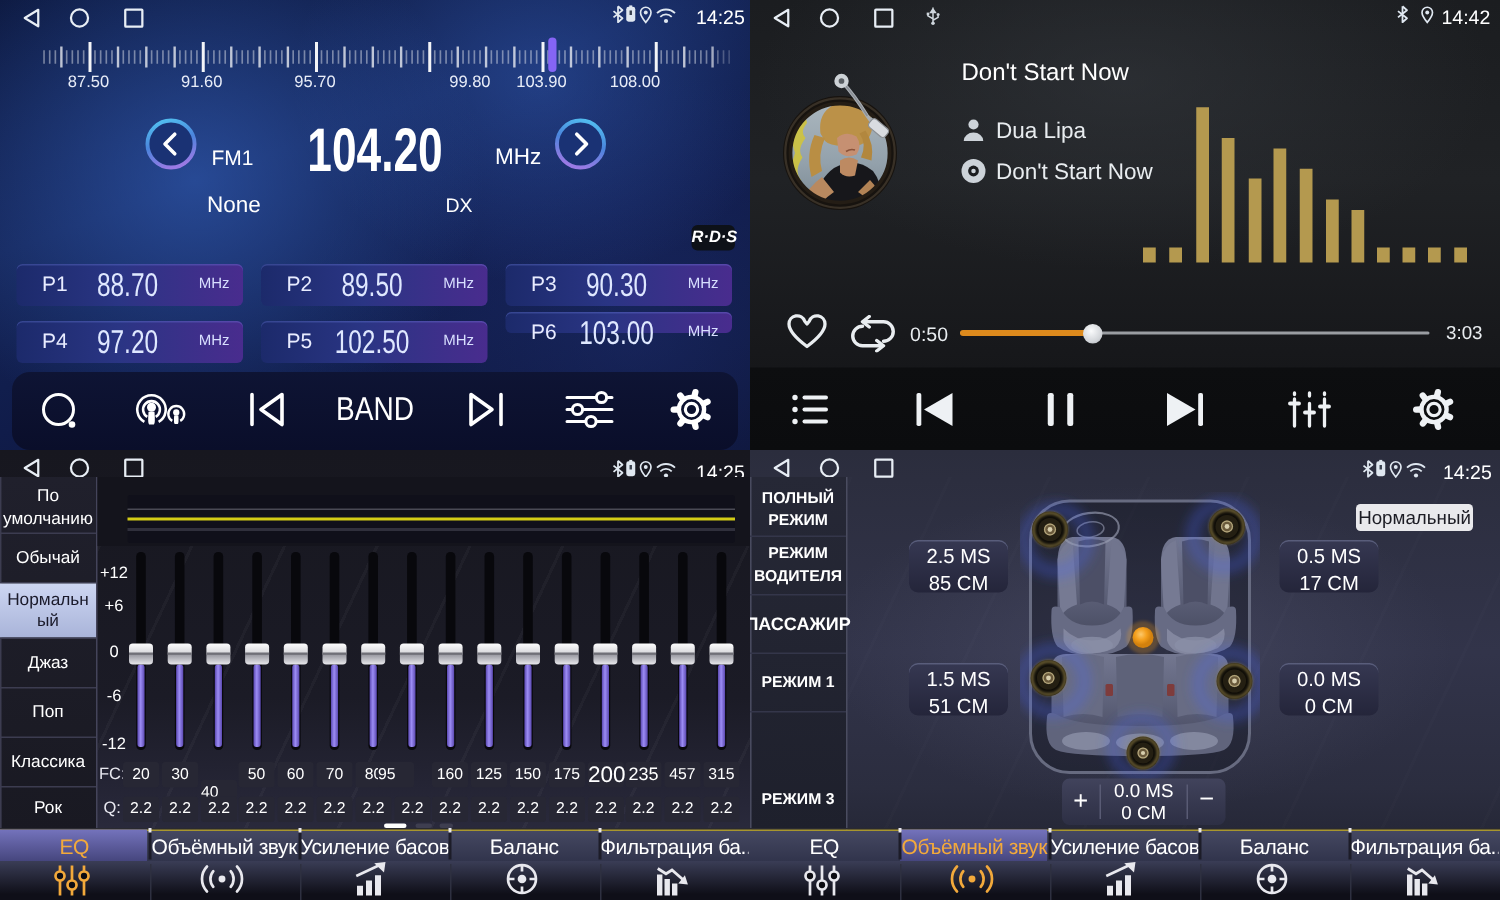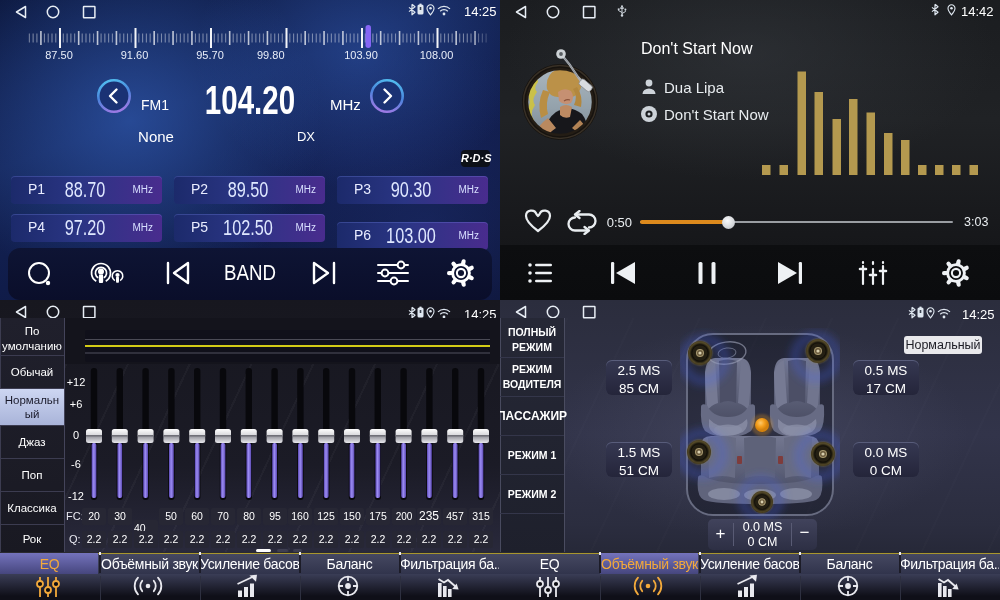--- a/index.html
+++ b/index.html
@@ -166,23 +166,23 @@
         <rect x="474.25" y="31.0" width="1.6" height="14" fill="rgba(255,255,255,.72)"></rect>
         <rect x="478.02" y="33.5" width="1.1" height="9" fill="rgba(255,255,255,.42)"></rect>
         <rect x="481.80" y="33.5" width="1.1" height="9" fill="rgba(255,255,255,.42)"></rect>
         <rect x="485.57" y="33.5" width="1.1" height="9" fill="rgba(255,255,255,.42)"></rect>
       </g>
 <rect x="365.5" y="25" width="5.5" height="23" rx="2.7" fill="#8565f5"></rect>
 </svg>
 <div class="ab" style="left:29px;top:49px;width:60px;text-align:center;color:#e8edf8;font-size:11px">87.50</div>
 <div class="ab" style="left:104.5px;top:49px;width:60px;text-align:center;color:#e8edf8;font-size:11px">91.60</div>
 <div class="ab" style="left:180px;top:49px;width:60px;text-align:center;color:#e8edf8;font-size:11px">95.70</div>
-<div class="ab" style="left:257px;top:49px;width:60px;text-align:left;color:#e8edf8;font-size:11px">99.80</div>
+<div class="ab" style="left:267px;top:49px;width:60px;text-align:right;color:#e8edf8;font-size:11px">99.80</div>
 <div class="ab" style="left:331px;top:49px;width:60px;text-align:center;color:#e8edf8;font-size:11px">103.90</div>
-<div class="ab" style="left:406.5px;top:49px;width:60px;text-align:center;color:#e8edf8;font-size:11px">108.00</div>
+<div class="ab" style="left:406.5px;top:49px;width:60px;text-align:left;color:#e8edf8;font-size:11px">108.00</div>
 <svg class="ab" style="left:94.5px;top:76.5px" width="38" height="38" viewBox="0 0 38 38">
 <defs>
         <linearGradient id="rg0" x1="0.2" y1="0" x2="0.5" y2="1">
           <stop offset="0" stop-color="#52c0f0"></stop>
           <stop offset=".5" stop-color="#4a84dc"></stop>
           <stop offset="1" stop-color="#9a7ae4"></stop>
         </linearGradient>
       </defs>
 <g transform="">
         <circle cx="19" cy="19" r="15.7" fill="#1a3274" stroke="url(#rg0)" stroke-width="2.6"></circle>
@@ -236,21 +236,21 @@
 <span style="position:absolute;left:28px;top:3px;width:92px;text-align:center;color:#dfe8ff;font-size:22px;line-height:22px;transform:scaleX(.74);transform-origin:50% 50%">97.20</span>
 <span style="position:absolute;right:9px;top:8px;color:#d8dfff;font-size:10px">MHz</span>
 </div>
 <div class="ab" style="left:174px;top:214px;width:151px;height:28px;border-radius:4px;
 background:linear-gradient(90deg,#1c2a6b 0%,#2a3584 45%,#492c8e 100%);
 box-shadow:inset 0 1px 0 rgba(130,150,255,.25)">
 <span style="position:absolute;left:17px;top:5px;color:#e8ecff;font-size:14px">P5</span>
 <span style="position:absolute;left:28px;top:3px;width:92px;text-align:center;color:#dfe8ff;font-size:22px;line-height:22px;transform:scaleX(.74);transform-origin:50% 50%">102.50</span>
 <span style="position:absolute;right:9px;top:8px;color:#d8dfff;font-size:10px">MHz</span>
 </div>
-<div class="ab" style="left:337px;top:222px;width:151px;height:28px;border-radius:4px;
+<div class="ab" style="left:337px;top:208px;width:151px;height:14px;border-radius:4px;
 background:linear-gradient(90deg,#1c2a6b 0%,#2a3584 45%,#492c8e 100%);
 box-shadow:inset 0 1px 0 rgba(130,150,255,.25)">
 <span style="position:absolute;left:17px;top:5px;color:#e8ecff;font-size:14px">P6</span>
 <span style="position:absolute;left:28px;top:3px;width:92px;text-align:center;color:#dfe8ff;font-size:22px;line-height:22px;transform:scaleX(.74);transform-origin:50% 50%">103.00</span>
 <span style="position:absolute;right:9px;top:8px;color:#d8dfff;font-size:10px">MHz</span>
 </div>
 <div class="ab" style="left:8px;top:248px;width:484px;height:52px;border-radius:12px;background:linear-gradient(180deg,#0e1434,#0a0e2a)"></div>
 <svg class="ab" style="left:8px;top:248px" width="484" height="52" viewBox="0 0 484 52">
 <g stroke="#fff" fill="none" stroke-width="2">
 <circle cx="31" cy="25" r="10"></circle>
@@ -556,26 +556,26 @@
     </svg>
 <div class="ab" style="left:66px;top:210px;color:#e8e8f0;font-size:11px">FC:</div>
 <div class="ab" style="left:69px;top:233px;color:#e8e8f0;font-size:11px">Q:</div>
 <div class="ab" style="left:82px;top:208px;width:24px;height:17px;background:#272734;border-radius:2px;color:#fff;font-size:10.5px;text-align:center;line-height:17px">20</div>
 <div class="ab" style="left:108px;top:208px;width:24px;height:17px;background:#272734;border-radius:2px;color:#fff;font-size:10.5px;text-align:center;line-height:17px">30</div>
 <div class="ab" style="left:134px;top:220px;width:24px;height:17px;background:#272734;border-radius:2px;color:#fff;font-size:10.5px;line-height:17px">40</div>
 <div class="ab" style="left:159px;top:208px;width:24px;height:17px;background:#272734;border-radius:2px;color:#fff;font-size:10.5px;text-align:center;line-height:17px">50</div>
 <div class="ab" style="left:185px;top:208px;width:24px;height:17px;background:#272734;border-radius:2px;color:#fff;font-size:10.5px;text-align:center;line-height:17px">60</div>
 <div class="ab" style="left:211px;top:208px;width:24px;height:17px;background:#272734;border-radius:2px;color:#fff;font-size:10.5px;text-align:center;line-height:17px">70</div>
 <div class="ab" style="left:237px;top:208px;width:24px;height:17px;background:#272734;border-radius:2px;color:#fff;font-size:10.5px;text-align:center;line-height:17px">80</div>
-<div class="ab" style="left:263px;top:208px;width:24px;height:17px;background:#272734;border-radius:2px;color:#fff;font-size:10.5px;text-align:center;line-height:17px">95</div>
+<div class="ab" style="left:252px;top:208px;width:24px;height:17px;background:#272734;border-radius:2px;color:#fff;font-size:10.5px;text-align:left;line-height:17px">95</div>
 <div class="ab" style="left:288px;top:208px;width:24px;height:17px;background:#272734;border-radius:2px;color:#fff;font-size:10.5px;text-align:center;line-height:17px">160</div>
 <div class="ab" style="left:314px;top:208px;width:24px;height:17px;background:#272734;border-radius:2px;color:#fff;font-size:10.5px;text-align:center;line-height:17px">125</div>
 <div class="ab" style="left:340px;top:208px;width:24px;height:17px;background:#272734;border-radius:2px;color:#fff;font-size:10.5px;text-align:center;line-height:17px">150</div>
 <div class="ab" style="left:366px;top:208px;width:24px;height:17px;background:#272734;border-radius:2px;color:#fff;font-size:10.5px;text-align:center;line-height:17px">175</div>
-<div class="ab" style="left:392px;top:208px;width:24px;height:17px;background:#272734;border-radius:2px;color:#fff;font-size:10px;text-align:center;line-height:17px">200</div>
+<div class="ab" style="left:392px;top:208px;width:24px;height:17px;background:#272734;border-radius:2px;color:#fff;font-size:15px;text-align:center;line-height:17px">200</div>
 <div class="ab" style="left:417px;top:208px;width:24px;height:17px;background:#272734;border-radius:2px;color:#fff;font-size:12px;text-align:center;line-height:17px">235</div>
 <div class="ab" style="left:443px;top:208px;width:24px;height:17px;background:#272734;border-radius:2px;color:#fff;font-size:10.5px;text-align:center;line-height:17px">457</div>
 <div class="ab" style="left:469px;top:208px;width:24px;height:17px;background:#272734;border-radius:2px;color:#fff;font-size:10.5px;text-align:center;line-height:17px">315</div>
 <div class="ab" style="left:82px;top:231px;width:24px;height:17px;background:#272734;border-radius:2px;color:#fff;font-size:10.5px;text-align:center;line-height:17px">2.2</div>
 <div class="ab" style="left:108px;top:231px;width:24px;height:17px;background:#272734;border-radius:2px;color:#fff;font-size:10.5px;text-align:center;line-height:17px">2.2</div>
 <div class="ab" style="left:134px;top:231px;width:24px;height:17px;background:#272734;border-radius:2px;color:#fff;font-size:10.5px;text-align:center;line-height:17px">2.2</div>
 <div class="ab" style="left:159px;top:231px;width:24px;height:17px;background:#272734;border-radius:2px;color:#fff;font-size:10.5px;text-align:center;line-height:17px">2.2</div>
 <div class="ab" style="left:185px;top:231px;width:24px;height:17px;background:#272734;border-radius:2px;color:#fff;font-size:10.5px;text-align:center;line-height:17px">2.2</div>
 <div class="ab" style="left:211px;top:231px;width:24px;height:17px;background:#272734;border-radius:2px;color:#fff;font-size:10.5px;text-align:center;line-height:17px">2.2</div>
 <div class="ab" style="left:237px;top:231px;width:24px;height:17px;background:#272734;border-radius:2px;color:#fff;font-size:10.5px;text-align:center;line-height:17px">2.2</div>
@@ -670,21 +670,21 @@
 <path d="M1 3.8 a8.5 8.5 0 0 1 12 0" fill="none" stroke="#dfe7f0" stroke-width="1.2"></path>
 <path d="M3.2 6.2 a5.4 5.4 0 0 1 7.6 0" fill="none" stroke="#dfe7f0" stroke-width="1.2"></path>
 <circle cx="7" cy="9" r="1.4" fill="#dfe7f0"></circle>
 </svg>
 <div class="ab" style="left:462px;top:7px;color:#fff;font-size:13px">14:25</div>
 <div class="ab" style="left:0;top:18px;width:65px;height:236px;background:linear-gradient(180deg,#262836,#1e202c);border-right:1px solid #4a4c60;border-left:1px solid #484a5e"></div>
 <div class="ab" style="left:0;top:22px;width:64px;height:36px;color:#fff;font-size:10.5px;font-weight:bold;display:flex;align-items:center;justify-content:center;text-align:center;line-height:1.4;border-bottom:1px solid #34364a;padding:0 3px">ПОЛНЫЙ РЕЖИМ</div>
 <div class="ab" style="left:0;top:58px;width:64px;height:39px;color:#fff;font-size:10.5px;font-weight:bold;display:flex;align-items:center;justify-content:center;text-align:center;line-height:1.4;border-bottom:1px solid #34364a;padding:0 3px">РЕЖИМ ВОДИТЕЛЯ</div>
 <div class="ab" style="left:0;top:97px;width:64px;height:39px;color:#fff;font-size:12px;font-weight:bold;display:flex;align-items:center;justify-content:center;text-align:left;line-height:1.4;border-bottom:1px solid #34364a;padding:0 3px">ПАССАЖИР</div>
 <div class="ab" style="left:0;top:136px;width:64px;height:39px;color:#fff;font-size:10.5px;font-weight:bold;display:flex;align-items:center;justify-content:center;text-align:center;line-height:1.4;border-bottom:1px solid #34364a;padding:0 3px">РЕЖИМ 1</div>
-<div class="ab" style="left:0;top:175px;width:64px;height:39px;color:#fff;font-size:10.5px;font-weight:bold;display:flex;align-items:center;justify-content:center;text-align:center;line-height:1.4;border-bottom:1px solid #34364a;padding:0 3px">РЕЖИМ 2</div>
+<div class="ab" style="left:0;top:214px;width:64px;height:39px;color:#fff;font-size:10.5px;font-weight:bold;display:flex;align-items:center;justify-content:center;text-align:center;line-height:1.4;border-bottom:1px solid #34364a;padding:0 3px">РЕЖИМ 3</div>
 <div class="ab" style="left:404px;top:36px;width:78px;height:18px;background:#e9e9ec;border-radius:3px;color:#1c1c24;font-size:12.5px;text-align:center;line-height:18px">Нормальный</div>
 <svg class="ab" style="left:180px;top:28px" width="160" height="200" viewBox="0 0 160 200">
 <defs>
 <linearGradient id="seat" x1="0" y1="0" x2="0" y2="1">
           <stop offset="0" stop-color="#737790"></stop>
           <stop offset=".55" stop-color="#5d6179"></stop>
           <stop offset="1" stop-color="#484b61"></stop>
         </linearGradient>
 <linearGradient id="seatc" x1="0" y1="0" x2="0" y2="1">
           <stop offset="0" stop-color="#5a5d76"></stop>

